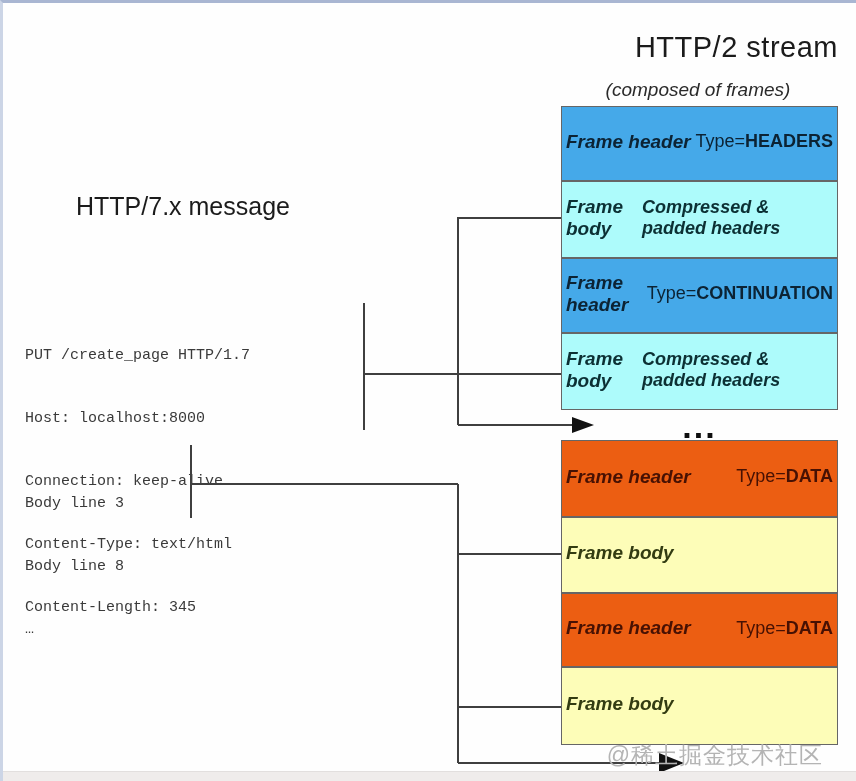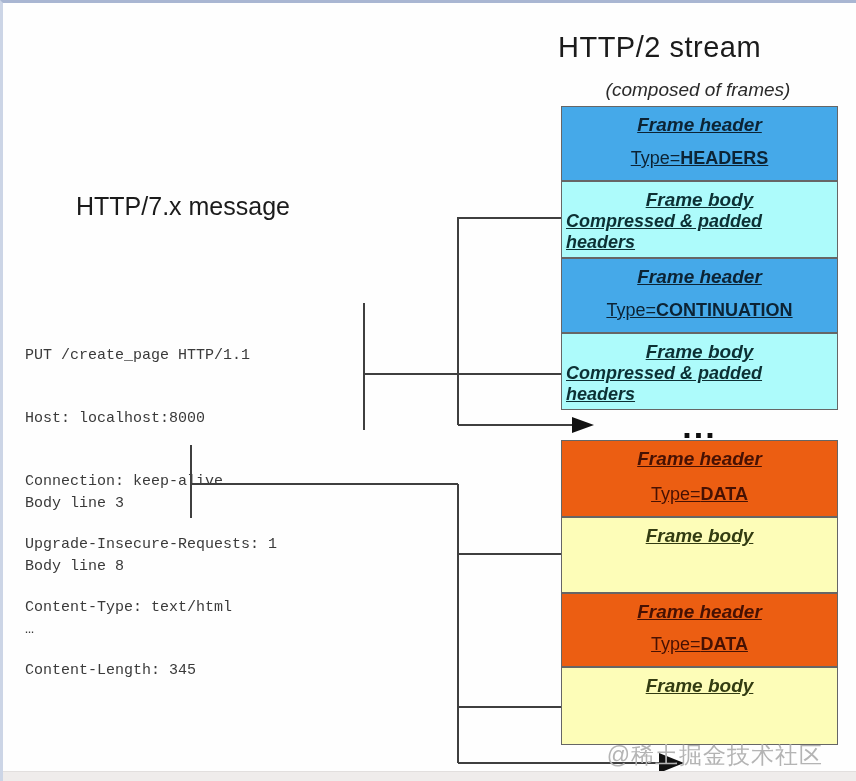--- a/index.html
+++ b/index.html
@@ -10,21 +10,21 @@
     border-top:3px solid #a9b6d2;
     border-left:3px solid #ccd5e6;
     box-sizing:border-box;
     overflow:hidden;
     font-family:"Liberation Sans", sans-serif;
     color:#1c1c1c;
   }
   .abs{position:absolute;}
   
   .stream-title{
-    left:555px;top:28px;width:280px;text-align:left;
+    left:555px;top:28px;width:280px;text-align:right;
     font-size:29px;letter-spacing:.5px;color:#1b1b1b;
   }
   .stream-subtitle{
     left:555px;top:76px;width:280px;text-align:center;
     font-style:italic;font-size:19px;color:#2a2a2a;
   }
   .message-title{
     left:30px;top:189px;width:300px;text-align:center;
     font-size:25px;color:#1b1b1b;
   }
@@ -32,24 +32,23 @@
   .mono{
     font-family:"Liberation Mono","DejaVu Sans Mono",monospace;
     font-size:15px;line-height:21px;color:#3a3a3a;white-space:pre;
   }
   .hdr-block{left:22px;top:300px;}
   .body-block{left:22px;top:448px;}
   
   .frame{
     left:558px;width:277px;box-sizing:border-box;
     border:1px solid #666;
-    display:flex;flex-direction:column;align-items:center;
+    display:flex;flex-direction:row;align-items:center;
     justify-content:space-between;
     padding:7px 4px 11px 4px;
-    text-decoration:underline;
   }
   .ftitle{font-style:italic;font-weight:600;font-size:19px;}
   .ftype{font-size:18px;}
   .ftype b{font-weight:700;text-align:center;}
   .fnote{font-style:italic;font-weight:600;font-size:18px;}
   .f-blue   {background:#45a9e9;color:#0c2334;}
   .f-cyan   {background:#adfbfb;color:#0c3034;}
   .f-orange {background:#ec5e12;color:#471103;}
   .f-yellow {background:#fdfdb8;color:#333c12;}
   
@@ -72,24 +71,23 @@
 </head>
 <body>
 
 <div id="stage">
 
   <div class="abs stream-title">HTTP/2 stream</div>
   <div class="abs stream-subtitle">(composed of frames)</div>
   <div class="abs message-title">HTTP/7.x message</div>
 
   <div class="abs hdr-block mono">
-    <div>PUT /create_page HTTP/1.1</div>
+    <div>PUT /create_page HTTP/1.7</div>
     <div>Host: localhost:8000</div>
     <div>Connection: keep-alive</div>
-    <div>Upgrade-Insecure-Requests: 1</div>
     <div>Content-Type: text/html</div>
     <div>Content-Length: 345</div>
   </div>
 
   <div class="abs body-block mono">
     <div>Body line 3</div>
     <div>Body line 8</div>
     <div>…</div>
   </div>
 

